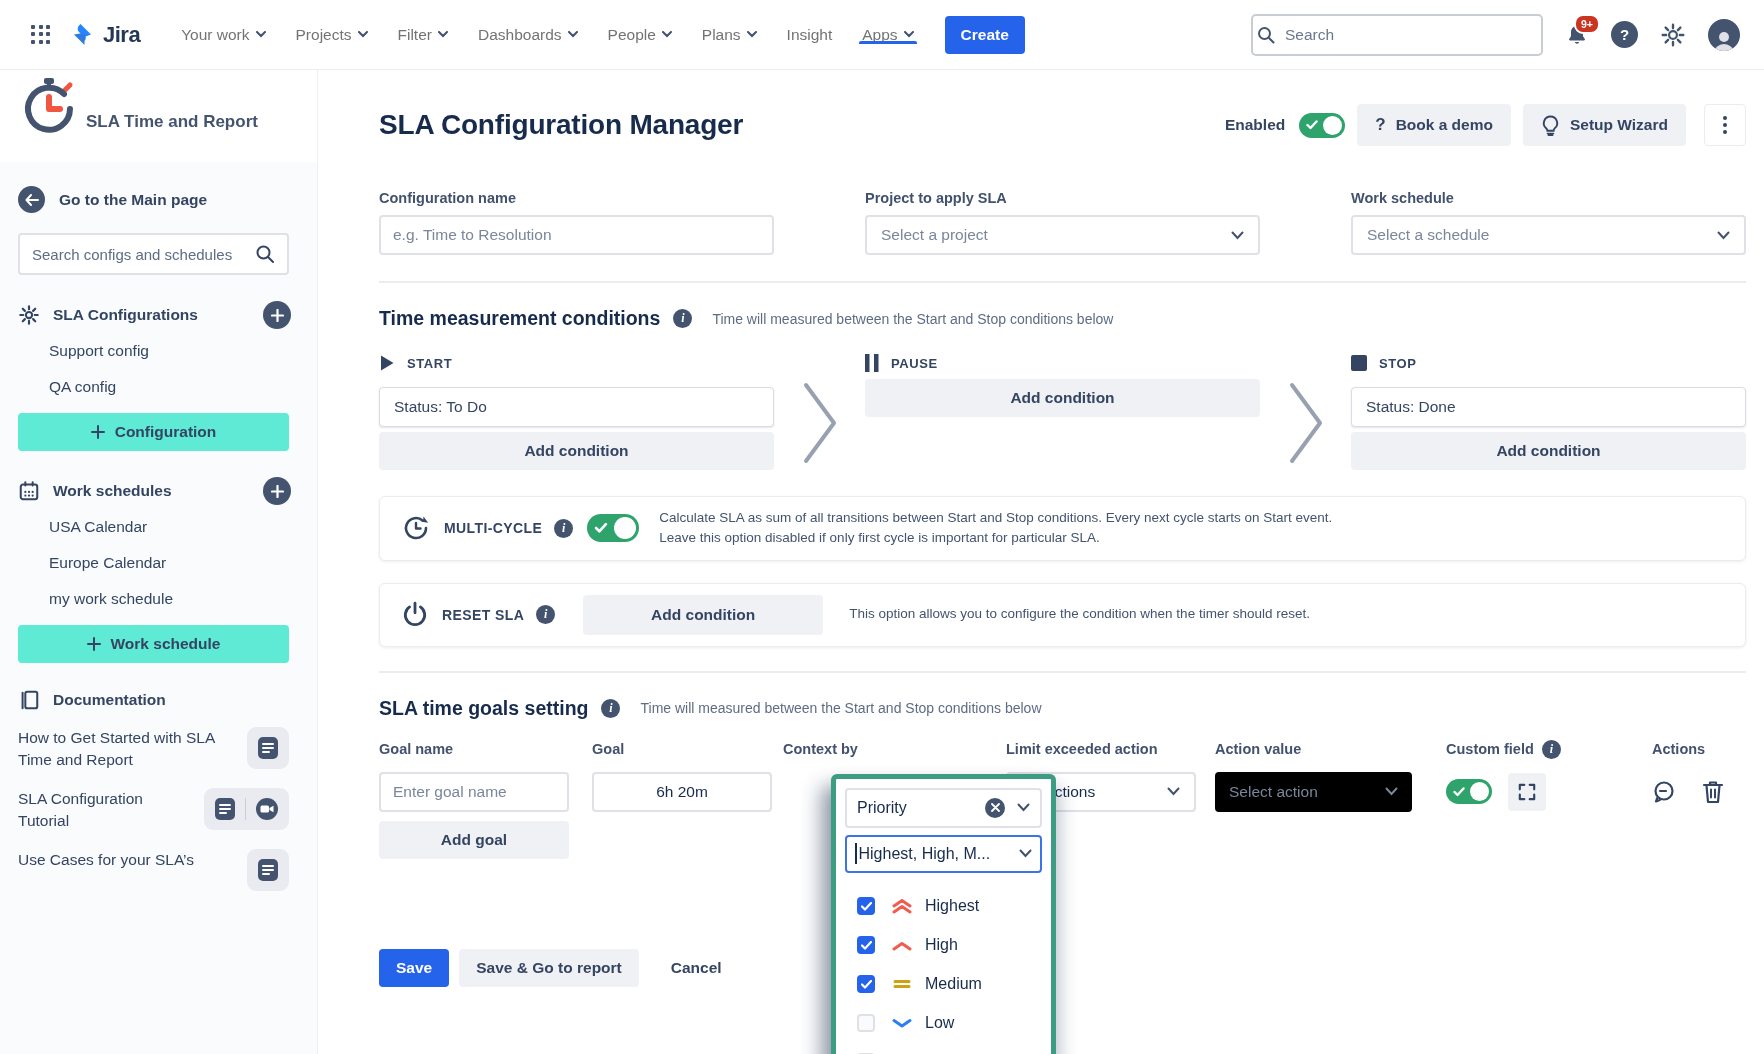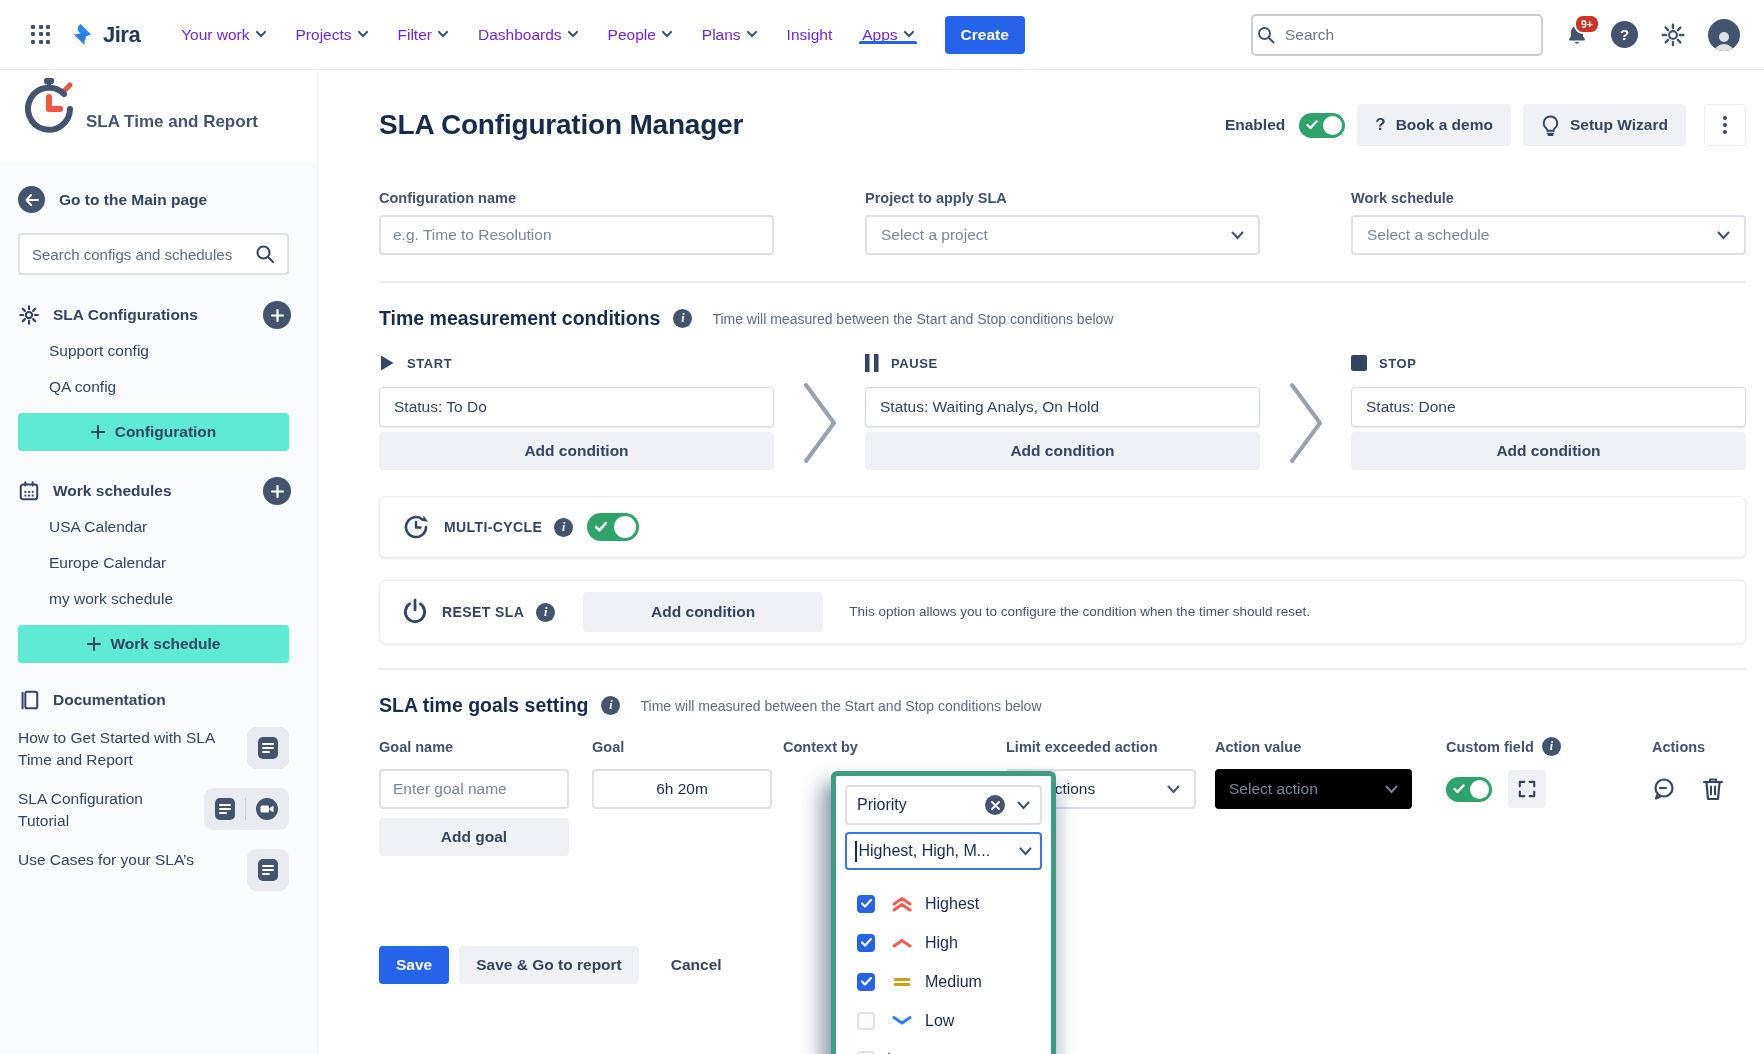--- a/index.html
+++ b/index.html
@@ -10,21 +10,21 @@
   
   .topnav { position:absolute; top:0; left:0; right:0; height:70px; background:#fff;
             border-bottom:1px solid #EBECF0; display:flex; align-items:stretch; padding:0 24px; z-index:20; }
   .tn-left { display:flex; align-items:center; gap:4px; }
   .gridicon { width:34px; height:34px; display:grid; grid-template-columns:repeat(3,1fr); gap:3px;
               padding:7px; margin-right:8px; cursor:pointer; }
   .gridicon i { width:4px; height:4px; background:#44546F; border-radius:1px; }
   .jira-logo { display:flex; align-items:center; gap:7px; margin-right:24px; cursor:pointer; }
   .jira-word { font-size:22px; font-weight:700; color:#253858; letter-spacing:-0.5px; }
   .tn-item { position:relative; display:flex; align-items:center; gap:6px; padding:0 13px;
-             font-size:15.5px; color:#6d28d9; font-weight:500; cursor:pointer; }
+             font-size:15.5px; color:#737373; font-weight:500; cursor:pointer; }
   .tn-item.active::after { content:""; position:absolute; left:10px; right:10px; bottom:0;
              height:3px; background:#2563EB; border-radius:2px 2px 0 0; }
   .caret { width:10px; height:7px; display:inline-block; }
   .create-btn { align-self:center; margin-left:14px; background:#2563EB; color:#fff; border:none;
              border-radius:4px; height:38px; padding:0 16px; font-size:15.5px; font-weight:600;
              font-family:inherit; cursor:pointer; }
   .tn-right { margin-left:auto; display:flex; align-items:center; gap:22px; }
   .tn-search { display:flex; align-items:center; gap:10px; width:292px; height:42px;
              border:2px solid #C8CDD4; border-radius:5px; padding:0 4px; background:#fff; }
   .tn-search input { border:none; outline:none; flex:1; font-size:15.5px; font-family:inherit; color:#172B4D; background:transparent; }
@@ -484,21 +484,20 @@
         </div>
 
         <div class="cond-col">
           <div class="cond-head">
             <svg width="14" height="18" viewBox="0 0 14 18">
                 <rect x="0" y="0" width="4.5" height="18" fill="#344563"></rect>
                 <rect x="9" y="0" width="4.5" height="18" fill="#344563"></rect>
               </svg>
             <span class="cond-label">PAUSE</span>
           </div>
-          <div class="status-box">Status: Waiting Analys, On Hold</div>
           <button class="add-cond">Add condition</button>
         </div>
 
         <div class="arrow-cell">
           <svg width="34" height="82" viewBox="0 0 34 82">
               <path d="M3 3l28 38L3 79" fill="none" stroke="#98A1B0" stroke-width="4" stroke-linecap="round" stroke-linejoin="round"></path>
             </svg>
         </div>
 
         <div class="cond-col">
@@ -520,20 +519,24 @@
           <path d="M14 9v5.5h4.5" fill="none" stroke="#344563" stroke-width="2.4" stroke-linecap="round" stroke-linejoin="round"></path>
         </svg>
         <span class="opt-label">MULTI-CYCLE</span>
         <span class="info-circle">i</span>
         <span class="toggle lg" style="margin-left:14px;">
           <svg width="14" height="11" viewBox="0 0 12 10">
               <path d="M1.5 5l3 3 6-6.5" fill="none" stroke="#fff" stroke-width="2.4" stroke-linecap="round" stroke-linejoin="round"></path>
             </svg>
           <span class="knob"></span>
         </span>
+        <div class="opt-desc" style="margin-left:20px;">
+          <div>Calculate SLA as sum of all transitions between Start and Stop conditions. Every next cycle starts on Start event.</div>
+          <div>Leave this option disabled if only first cycle is important for particular SLA.</div>
+        </div>
       </div>
 
       <div class="opt-card" style="margin-top:22px;">
         <svg width="26" height="28" viewBox="0 0 24 26">
           <path d="M12 2v9" stroke="#344563" stroke-width="2.6" stroke-linecap="round"></path>
           <path d="M7 5.5a9 9 0 1 0 10 0" fill="none" stroke="#344563" stroke-width="2.6" stroke-linecap="round"></path>
         </svg>
         <span class="opt-label">RESET SLA</span>
         <span class="info-circle">i</span>
         <button class="reset-addcond">Add condition</button>

